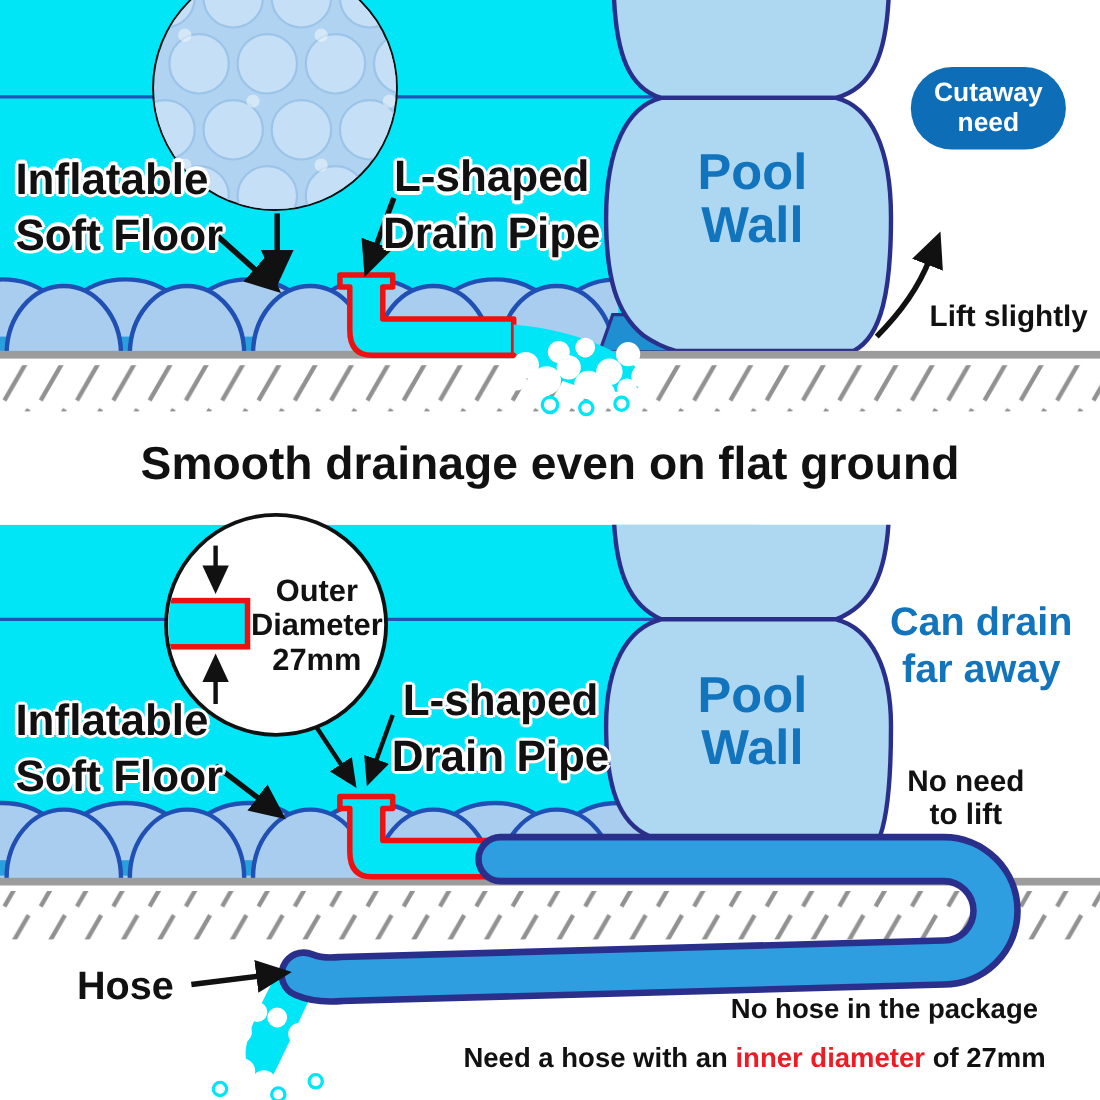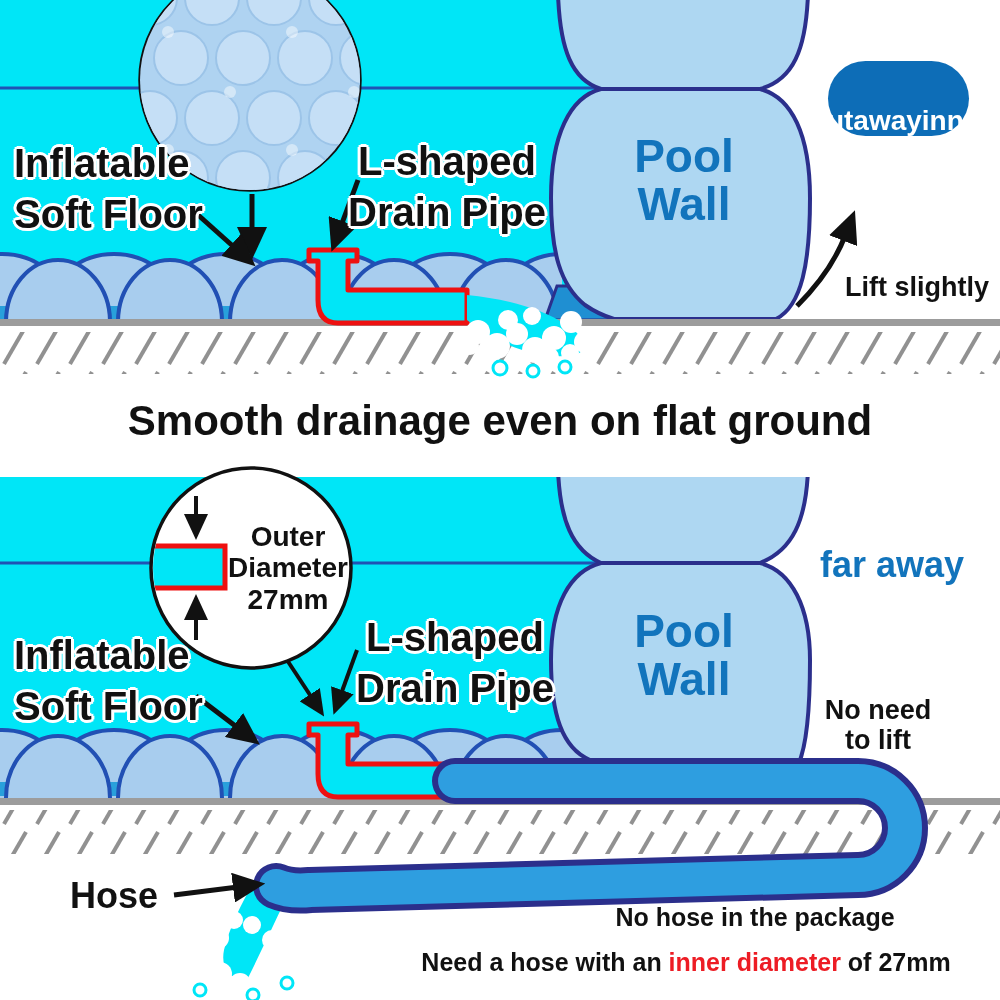--- a/index.html
+++ b/index.html
@@ -15,22 +15,22 @@
   .stage svg{position:absolute;left:0;top:0;}
   .t{position:absolute;font-weight:bold;color:var(--ink);white-space:nowrap;line-height:1.28;}
   .cx{transform:translateX(-50%);text-align:center;}
   .halo{text-shadow:-2px -2px 0 #fff,2px -2px 0 #fff,-2px 2px 0 #fff,2px 2px 0 #fff,
         -3px 0 0 #fff,3px 0 0 #fff,0 -3px 0 #fff,0 3px 0 #fff;}
   .blue{color:var(--blueText);}
   .f34{font-size:40px;} .f46{font-size:46px;line-height:1.04;text-align:center;} .f42{font-size:42px;}
   .f36{font-size:36px;} .f28{font-size:28px;line-height:1.12;} .f27{font-size:27px;line-height:1.12;}
   .f25{font-size:25px;}
   .badge{position:absolute;left:828px;top:61px;width:141px;height:75px;border-radius:38px;
-         background:var(--badgeBlue);color:#fff;display:flex;flex-direction:row;
-         align-items:flex-end;justify-content:center;font-weight:bold;font-size:28px;line-height:1.12;}
+         background:var(--badgeBlue);color:#fff;display:flex;flex-direction:column;
+         align-items:center;justify-content:center;font-weight:bold;font-size:24px;line-height:1.12;}
   .red{color:var(--redText);}
   
   .water{fill:var(--water);} .wline{stroke:var(--waterline);stroke-width:3;fill:none;}
   .bubble{fill:var(--floorBubble);stroke:var(--floorOutline);stroke-width:4;}
   .gapfill{fill:var(--floorGap);}
   .wallgap{fill:var(--underWallGap);stroke:var(--outlineNavy);stroke-width:3;}
   .wall{fill:var(--wallFill);stroke:var(--outlineNavy);stroke-width:4;}
   .pipe{fill:var(--water);stroke:var(--pipeRed);stroke-width:5;stroke-linejoin:round;}
   .csrect{fill:var(--water);stroke:var(--pipeRed);stroke-width:5;}
   .groundline{fill:var(--groundGray);}
@@ -244,21 +244,21 @@
   <div>Drain Pipe</div>
 </div>
 
 <div class="t f46 cx blue" style="left:684px;top:133px;">
   <div>Pool</div>
   <div>Wall</div>
 </div>
 
 <div class="badge">
   <div>Cutaway</div>
-  <div>inner</div>
+  <div>need</div>
 </div>
 
 <div class="t f27" style="left:845px;top:272px;">
   <span>Lift slightly</span>
 </div>
 
 <div class="t f42 cx" style="left:500px;top:394px;">
   <span>Smooth drainage even on flat ground</span>
 </div>
 
@@ -277,33 +277,34 @@
   <div>L-shaped</div>
   <div>Drain Pipe</div>
 </div>
 
 <div class="t f46 cx blue" style="left:684px;top:608px;">
   <div>Pool</div>
   <div>Wall</div>
 </div>
 
 <div class="t f36 cx blue" style="left:892px;top:543px;line-height:1.2;">
+  <div>Can drain</div>
   <div>far away</div>
 </div>
 
 <div class="t f27 cx" style="left:878px;top:695px;">
   <div>No need</div>
   <div>to lift</div>
 </div>
 
 <div class="t f36" style="left:70px;top:873px;">
   <span>Hose</span>
 </div>
 
-<div class="t f25 cx" style="left:755px;top:901px;">
+<div class="t f25 cx" style="left:804px;top:901px;">
   <span>No hose in the package</span>
 </div>
 
 <div class="t f25 cx" style="left:646px;top:946px;margin-left:40px;">
   <span>Need a hose with an </span><span class="red">inner diameter</span><span> of 27mm</span>
 </div>
 
 </div>
 
 </body></html>

